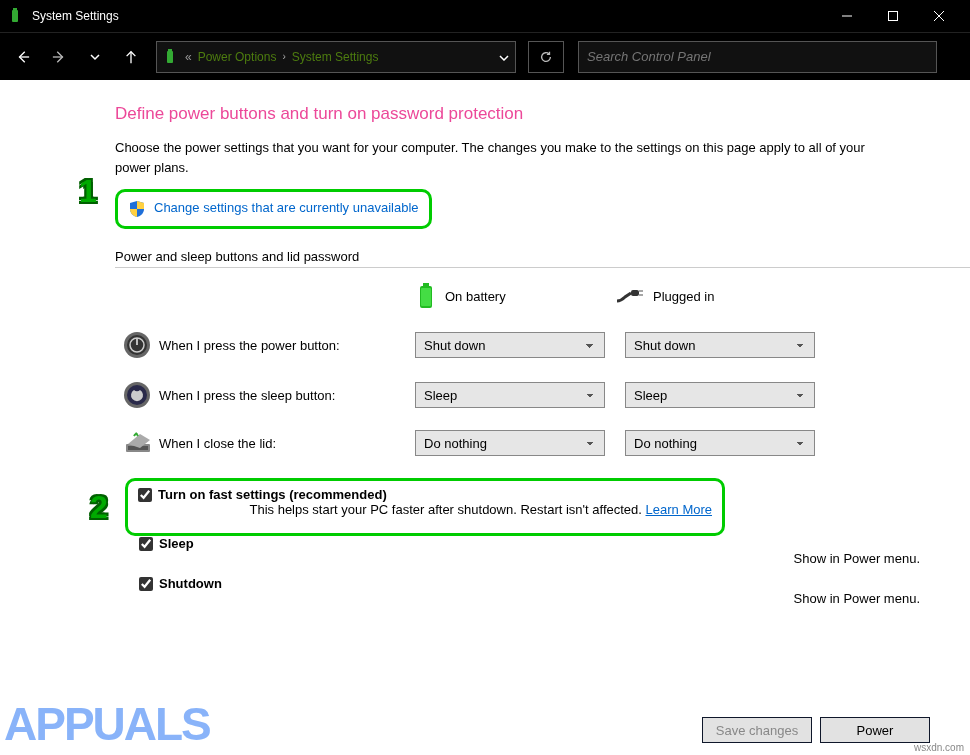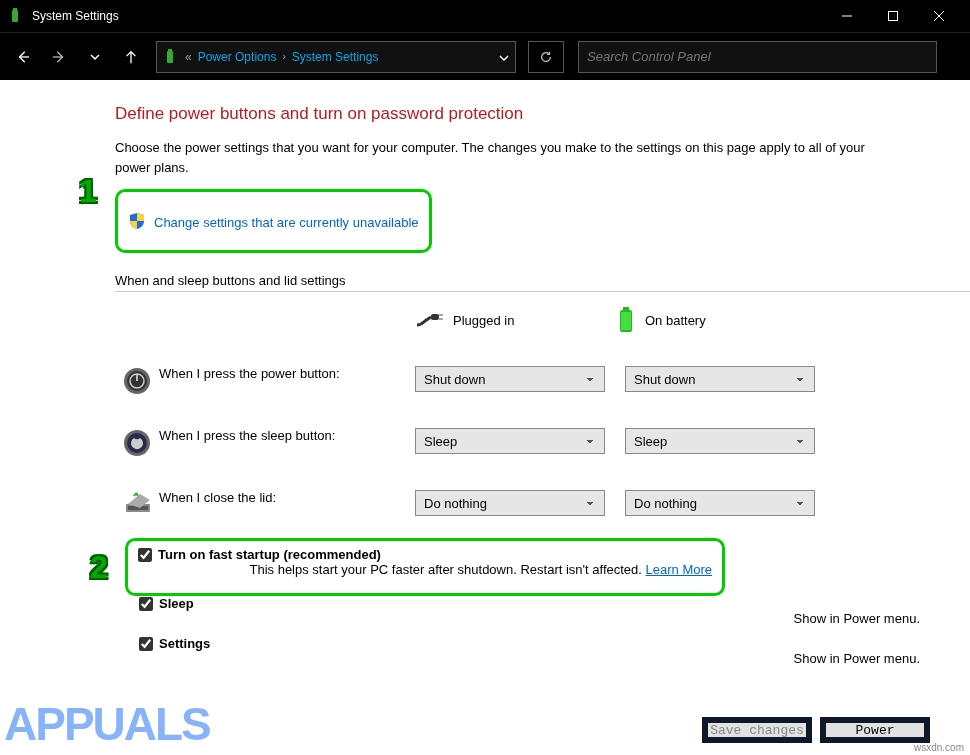--- a/index.html
+++ b/index.html
@@ -12,64 +12,64 @@
   .titlebar .win-btn { width: 46px; height: 32px; display:flex; align-items:center; justify-content:center; color:#fff; }
   .titlebar .win-btn svg { width:10px; height:10px; }
 
   
   .navbar { background: #000; height: 48px; display:flex; align-items:center; padding: 0 8px; gap: 6px; color:#ccc; border-top: 1px solid #222; }
   .nav-btn { width: 30px; height:30px; display:flex; align-items:center; justify-content:center; }
   .nav-btn svg { stroke:#bbb; fill:none; width:14px; height:14px; }
   .nav-btn.enabled svg { stroke:#fff; }
   .addressbar { flex: 0 0 auto; display:flex; align-items:center; height:32px; border:1px solid #555; background:#111; padding:0 6px; gap:6px; width: 360px; margin-left: 4px; }
   .addressbar .sep { color:#999; font-size:12px; }
-  .crumb { color:#0ea5e9; font-size:12px; }
+  .crumb { color:#4d7c0f; font-size:12px; }
   .crumb-arrow { color:#aaa; font-size:10px; }
   .refresh { width: 36px; height:32px; border:1px solid #555; display:flex; align-items:center; justify-content:center; margin-left:6px; }
   .search { flex: 1; height:32px; border:1px solid #555; background:#111; margin-left: 8px; display:flex; align-items:center; padding: 0 8px; margin-right:25px;}
   .search input { background:transparent; border:none; color:#f0abfc; width:100%; outline:none; font-size:13px; font-style: italic; }
 
   
   .content { padding: 24px 50px 0 115px; position:relative; }
-  h1.page-title { color:#b91c1c; font-weight:400; font-size:17px; margin-bottom: 14px; }
+  h1.page-title { color:#ec4899; font-weight:400; font-size:17px; margin-bottom: 14px; }
   .subtitle { color:#000; font-size:13px; line-height:1.5; max-width: 780px; }
 
-  .link-box { margin-top: 12px; border:3px solid #00cc00; border-radius: 10px; padding: 20px 10px; display:inline-flex; align-items:flex-end; gap: 8px; }
+  .link-box { margin-top: 12px; border:3px solid #00cc00; border-radius: 10px; padding: 8px 10px; display:inline-flex; align-items:flex-start; gap: 8px; }
   .shield { width:18px; height:18px; }
   .link { color:#0066cc; font-size:13px; }
 
   .callout { position:absolute; font-size:32px; font-weight:700; color:#00aa00; text-shadow: -2px -2px 0 #006000, 2px -2px 0 #006000, -2px 2px 0 #006000, 2px 2px 0 #006000; }
   .callout.c1 { left: -36px; top: -4px; }
   .callout.c2 { left: -38px; top: 8px; }
 
   .group-header { font-size:13px; color:#000; margin-top: 20px; position:relative; }
   .group-header .line { position:absolute; left: 0; right: -90px; top: 18px; border-bottom:1px solid #ccc; }
   .group-header .label-text { background:#fff; position:relative; z-index:1; padding-right:8px; }
 
   .colheads { display:flex; margin-top: 18px; }
   .colheads .spacer1 { width: 300px; }
   .colheads .col { width: 200px; display:flex; align-items:center; gap: 8px; font-size:13px; }
 
-  .row { display:flex; align-items:flex-start; margin-top: 32px; }
+  .row { display:flex; align-items:center; margin-top: 20px; }
   .row .icon-cell { width: 44px; display:flex; justify-content:center; }
   .row .label { width: 256px; font-size:13px; }
   .row select { width: 190px; height: 26px; border:1px solid #888; background:#e6e6e6; font-size:13px; padding: 0 4px 0 8px; margin-right: 20px; appearance:none; -webkit-appearance:none; background-image: linear-gradient(45deg, transparent 50%, #555 50%), linear-gradient(135deg, #555 50%, transparent 50%); background-position: calc(100% - 14px) 11px, calc(100% - 10px) 11px; background-size: 4px 4px, 4px 4px; background-repeat:no-repeat;}
 
   .shutdown-section { margin-top: 22px; }
   .shutdown-list { margin-top: 12px; padding-left: 24px; }
   .shutdown-item { margin-bottom: 10px; position:relative;}
   .shutdown-item .top { display:flex; align-items:center; gap: 6px; font-weight:700; font-size:13px;}
   .shutdown-item .desc { margin-left: 20px; font-size:13px; color:#000;text-align:right; }
   input[type=checkbox]{ width:14px; height:14px; accent-color:#333; }
   .learn-link { color:#0066cc; text-decoration: underline; }
 
   .hl-box { border:3px solid #00cc00; border-radius:10px; padding: 6px 10px; margin-left: -14px; width: 600px; position:relative;}
 
   .footer { position:absolute; bottom: 12px; right: 40px; display:flex; gap: 8px;}
-  .btn { width: 110px; height: 26px; border:6px solid #0f172a; background:#e2e2e2; font-size:13px; display:flex; align-items:center; justify-content:center;font-family:Liberation Mono, monospace;}
+  .btn { width: 110px; height: 26px; border:1px solid #0f172a; background:#e2e2e2; font-size:13px; display:flex; align-items:center; justify-content:center;}
   .btn.disabled { color:#888; }
 
   .watermark { position:absolute; left:4px; bottom:4px; font-size:46px; color:#3b82f6; font-weight:700; letter-spacing:-2px; opacity:0.6; font-family: Arial Black, sans-serif;}
   .watermark2 { position:absolute; right:6px; bottom:2px; font-size:10px; color:#888;}
 
   
   .battery-icon svg, .plug-icon svg, .power-icon svg, .sleep-icon svg, .lid-icon svg { display:block; }
 
   .caret-down svg{ width:10px; stroke:#fff;}
   .small-icon { width: 16px; height:16px;}
@@ -168,45 +168,45 @@
             <path d="M9 1 L16 3 V9 H9 Z" fill="#ffd040"></path>
             <path d="M2 9 H9 V17 C5 16 2 13 2 9 Z" fill="#ffd040"></path>
           </svg>
       </span>
       <span class="link">Change settings that are currently unavailable</span>
     </div>
   </div>
 
   <div class="group-header">
     <div class="line"></div>
-    <span class="label-text">When and sleep buttons and lid settings</span>
+    <span class="label-text">Power and sleep buttons and lid password</span>
   </div>
 
   <div class="colheads">
     <div class="spacer1"></div>
+    <div class="col">
+      <span class="battery-icon">
+        <svg width="22" height="28" viewBox="0 0 22 28">
+            <rect x="5" y="4" width="12" height="22" rx="2" fill="#2b2"></rect>
+            <rect x="8" y="1" width="6" height="3" fill="#2b2"></rect>
+            <rect x="6" y="6" width="10" height="18" rx="1" fill="#4d4"></rect>
+          </svg>
+      </span>
+      <span>On battery</span>
+    </div>
     <div class="col">
       <span class="plug-icon">
         <svg width="30" height="18" viewBox="0 0 30 18">
             <path d="M2 14 Q6 14 10 10 L16 6" stroke="#333" stroke-width="3" fill="none"></path>
             <rect x="16" y="3" width="8" height="6" rx="2" fill="#333"></rect>
             <line x1="24" y1="4" x2="28" y2="4" stroke="#888" stroke-width="1.5"></line>
             <line x1="24" y1="8" x2="28" y2="8" stroke="#888" stroke-width="1.5"></line>
           </svg>
       </span>
       <span>Plugged in</span>
-    </div>
-    <div class="col">
-      <span class="battery-icon">
-        <svg width="22" height="28" viewBox="0 0 22 28">
-            <rect x="5" y="4" width="12" height="22" rx="2" fill="#2b2"></rect>
-            <rect x="8" y="1" width="6" height="3" fill="#2b2"></rect>
-            <rect x="6" y="6" width="10" height="18" rx="1" fill="#4d4"></rect>
-          </svg>
-      </span>
-      <span>On battery</span>
     </div>
   </div>
 
   <div class="row">
     <div class="icon-cell">
         <span class="power-icon">
           <svg width="30" height="30" viewBox="0 0 30 30">
             <circle cx="15" cy="15" r="13" fill="#666"></circle>
             <circle cx="15" cy="15" r="10" fill="#333"></circle>
             <circle cx="15" cy="15" r="7" fill="none" stroke="#ccc" stroke-width="1.5"></circle>
@@ -252,38 +252,38 @@
   </div>
 
   <div class="shutdown-section">
 
     <div class="shutdown-list">
       <div class="hl-box">
         <span class="callout c2">2</span>
         <div class="shutdown-item">
           <div class="top">
             <input type="checkbox" checked="" style="">
-            <span>Turn on fast startup (recommended)</span>
+            <span>Turn on fast settings (recommended)</span>
           </div>
           <div class="desc"><span>This helps start your PC faster after shutdown. Restart isn't affected. </span><a class="learn-link">Learn More</a></div>
         </div>
       </div>
 
       <div class="shutdown-item">
         <div class="top">
           <input type="checkbox" checked="" style="">
           <span>Sleep</span>
         </div>
         <div class="desc">Show in Power menu.</div>
       </div>
 
       <div class="shutdown-item">
         <div class="top">
           <input type="checkbox" checked="" style="">
-          <span>Settings</span>
+          <span>Shutdown</span>
         </div>
         <div class="desc">Show in Power menu.</div>
       </div>
     </div>
   </div>
 </div>
 
 <div class="footer">
   <div class="btn disabled">Save changes</div>
   <div class="btn">Power</div>

